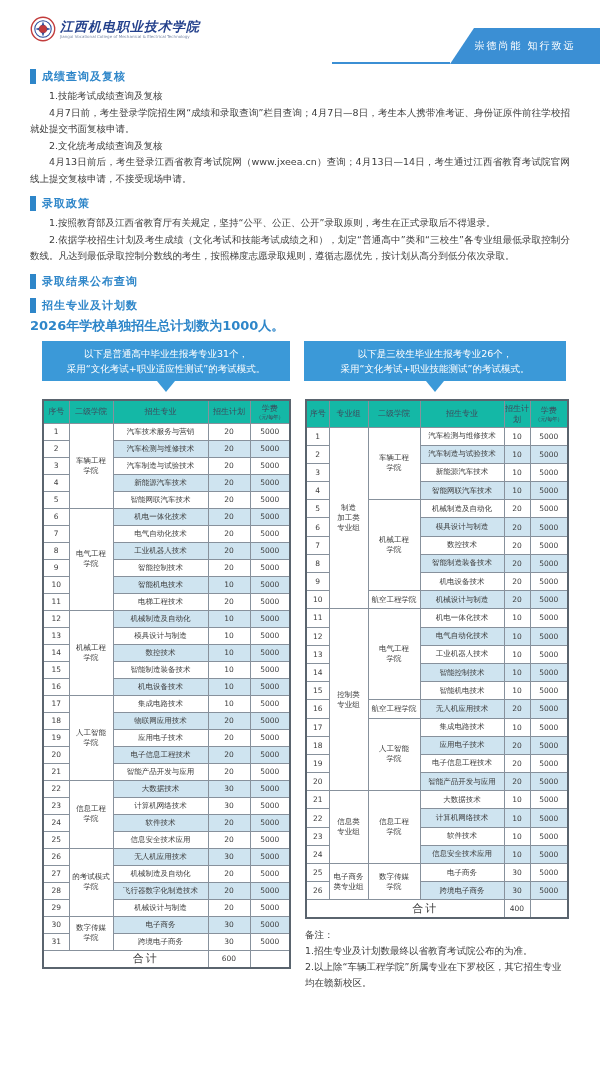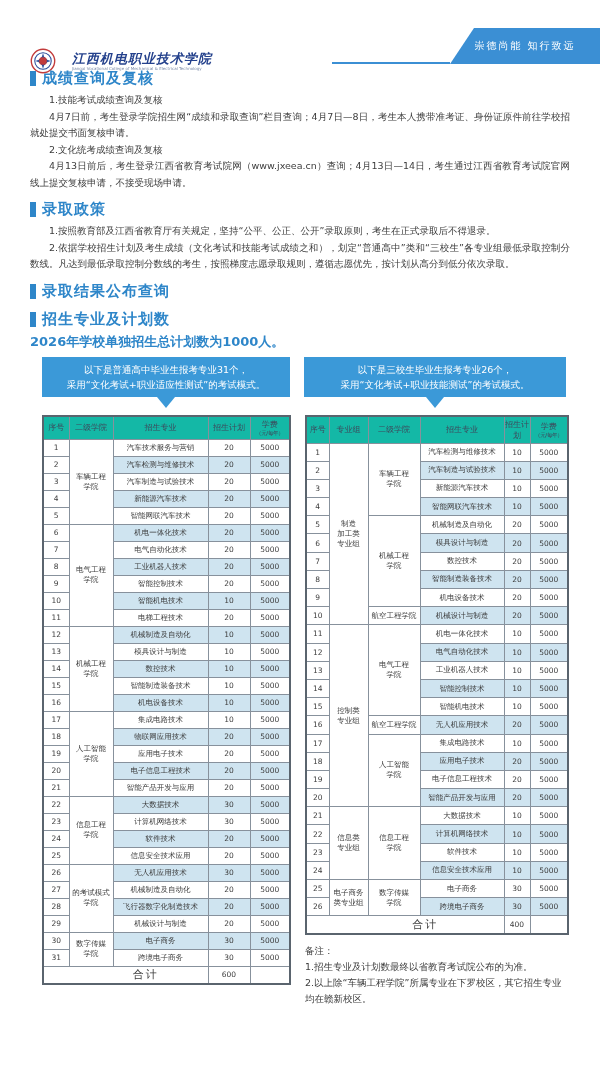--- a/index.html
+++ b/index.html
@@ -2,33 +2,33 @@
 <html><head>
 <meta charset="utf-8">
 <style>
   * { margin:0; padding:0; box-sizing:border-box; }
   html,body { background:#fff; }
   body { width:600px; height:1070px; font-family:"DejaVu Sans","Liberation Sans",sans-serif; color:#3c3c3c; overflow:hidden; }
   .page { width:600px; height:1070px; background:#fff; position:relative; padding-top:16px; }
 
   
   .hdr { display:flex; align-items:flex-start; justify-content:space-between; padding-left:30px; height:44px; }
-  .logo-row { display:flex; align-items:center; gap:16px;margin-top:32px; }
+  .logo-row { display:flex; align-items:center; gap:4px; }
   .logo-mark { width:26px; height:26px; }
   .logo-cn { font-family:"DejaVu Serif","Liberation Serif",serif; font-weight:bold; font-style:italic; font-size:13px; color:#24418c; letter-spacing:1px; line-height:14px; }
   .logo-en { font-size:4.5px; color:#7c8ba8; transform:scale(0.9); transform-origin:left; }
   .ribbon { display:flex; align-items:flex-end; width:268px; margin-top:12px; }
   .ribbon-line { flex:1; height:2px; background:#3b8fd4; margin-bottom:0; }
   .ribbon-box { width:150px; height:36px; background:#3b8fd4; color:#fff; font-size:10px; letter-spacing:2px; display:flex; align-items:center; justify-content:center; clip-path:polygon(24px 0,100% 0,100% 100%,0 100%); }
 
   
   .sec { margin:0 30px; }
   .sec-title { display:flex; align-items:center; gap:6px; margin-top:9px; margin-bottom:4px; }
   .sec-bar { width:6px; height:15px; background:#2e86c9; }
-  .sec-title h2 { font-size:15px; color:#2e86c9; font-weight:bold; letter-spacing:1px; }
+  .sec-title h2 { font-size:11px; color:#2e86c9; font-weight:bold; letter-spacing:1px; }
   .sec p { font-size:9.5px; line-height:16.5px; text-indent:2em; text-align:justify; }
   .subtitle { font-size:13px; color:#2e86c9; margin-top:3px; margin-bottom:6px;font-weight:bold; }
 
   
   .banners { display:flex; gap:14px; margin:0 30px 0 42px; }
   .banner-wrap { width:248px; position:relative; }
   .banner-wrap.rt { width:262px; }
   .banner { background:#3b99d8; color:#fff; font-size:9.5px; line-height:15px; text-align:center; padding:5px 16px; height:40px; display:flex; flex-direction:column; justify-content:center; }
   .tri { position:absolute; left:50%; transform:translateX(-50%); top:40px; width:0; height:0; border-left:9px solid transparent; border-right:9px solid transparent; border-top:11px solid #3b99d8; }
 

